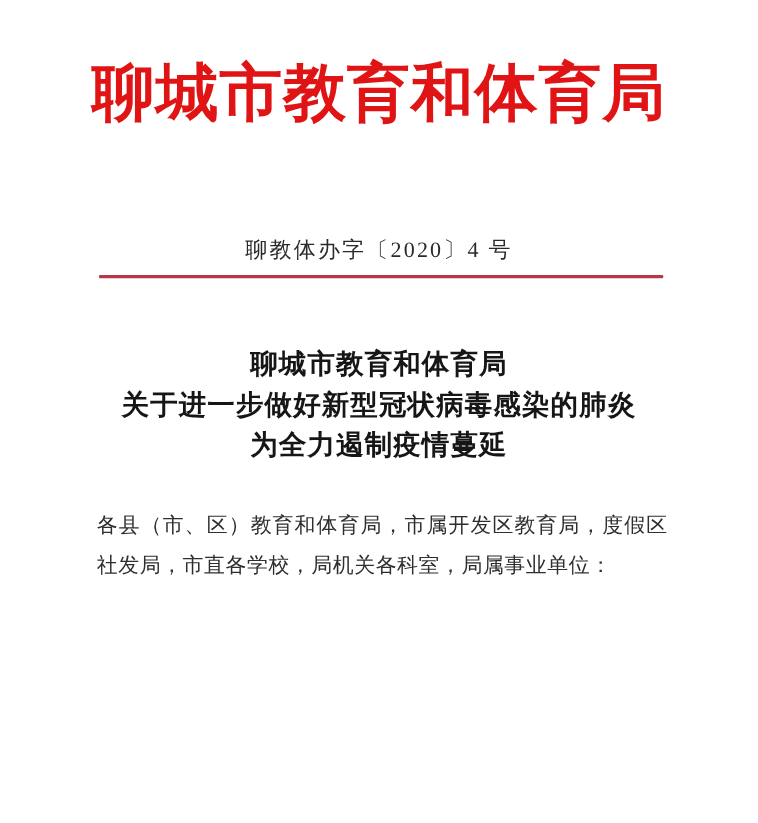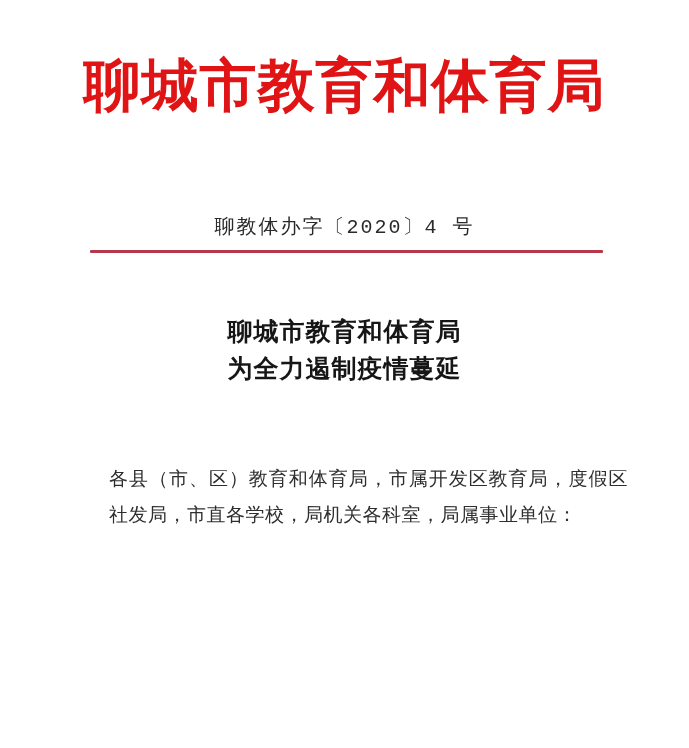--- a/index.html
+++ b/index.html
@@ -31,21 +31,20 @@
   .doc-number {
     position: absolute;
     top: 214px;
     left: 0;
     right: 0;
     text-align: center;
     font-size: 20px;
     line-height: 28px;
     color: #2a2a2a;
     letter-spacing: 2px;
-    font-family: Liberation Mono, monospace;
   }
   .red-divider {
     position: absolute;
     top: 250px;
     left: 90px;
     width: 513px;
     height: 3px;
     background: #b5394a;
     border-radius: 1px;
   }
@@ -64,21 +63,20 @@
   .body-text {
     position: absolute;
     top: 461px;
     left: 88px;
     width: 519px;
     font-size: 19px;
     line-height: 36px;
     color: #2e2e2e;
     text-align: justify;
     letter-spacing: 0.5px;
-    margin-left: 21px;
   }
   .body-text p {
     margin: 0;
   }
   .indent {
     text-indent: 2em;
   }
   .page-number {
     position: absolute;
     top: 690px;
@@ -95,20 +93,21 @@
 <div class="page">
 
   <div class="letterhead">聊城市教育和体育局</div>
 
   <div class="doc-number">聊教体办字〔2020〕4 号</div>
 
   <div class="red-divider"></div>
 
   <div class="doc-title">
     <div>聊城市教育和体育局</div>
+    <div>关于进一步做好新型冠状病毒感染的肺炎</div>
     <div>为全力遏制疫情蔓延</div>
   </div>
 
   <div class="body-text">
     <p class="salutation">各县（市、区）教育和体育局，市属开发区教育局，度假区社发局，市直各学校，局机关各科室，局属事业单位：</p>
   </div>
 
   <div class="page-number">—1—</div>
 
 </div>

